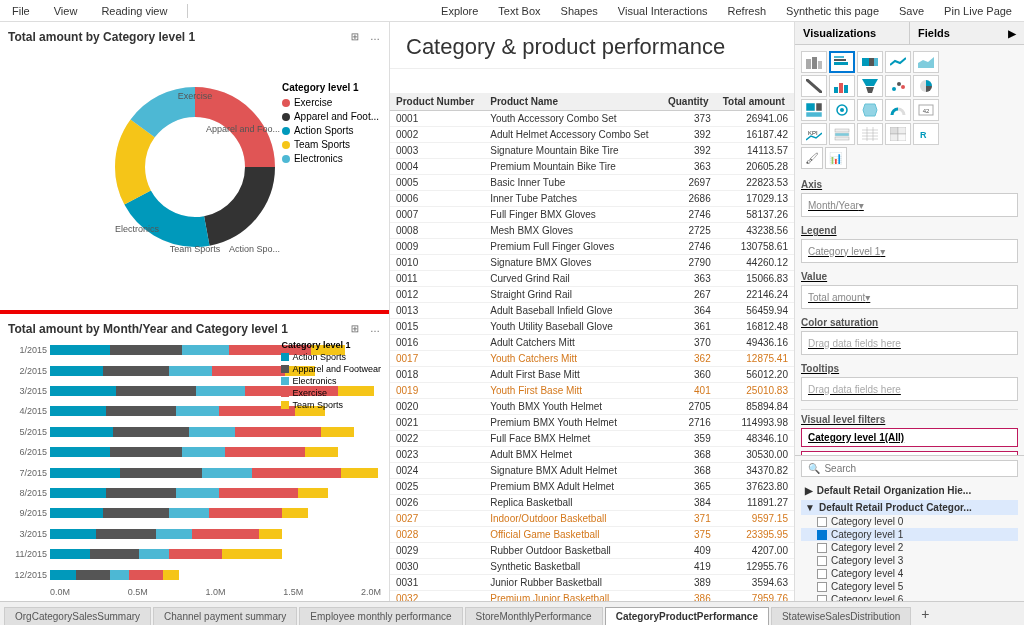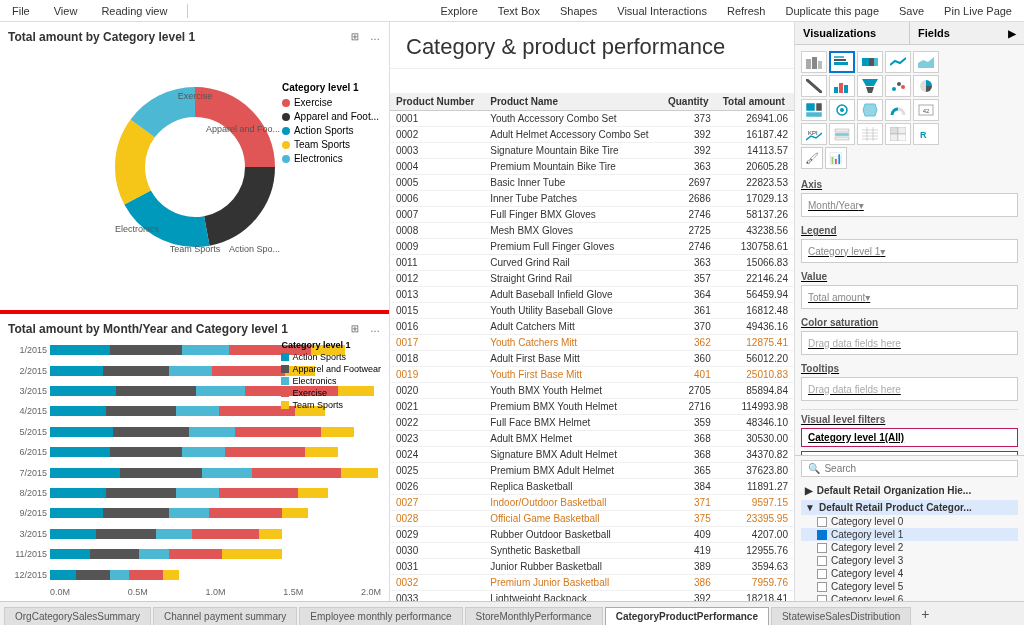--- a/index.html
+++ b/index.html
@@ -172,21 +172,21 @@
     <span class="toolbar-item">File</span>
     <span class="toolbar-item">View</span>
     <span class="toolbar-item">Reading view</span>
     <span class="toolbar-separator"></span>
     <div class="toolbar-right">
       <span class="toolbar-item">Explore</span>
       <span class="toolbar-item">Text Box</span>
       <span class="toolbar-item">Shapes</span>
       <span class="toolbar-item">Visual Interactions</span>
       <span class="toolbar-item">Refresh</span>
-      <span class="toolbar-item">Duplicate this page</span>
+      <span class="toolbar-item">Synthetic this page</span>
       <span class="toolbar-item">Save</span>
       <span class="toolbar-item">Pin Live Page</span>
     </div>
   </div>
 
   <div id="content-area">
     <div id="main-layout">
 
       <div id="left-panels">
 
@@ -480,29 +480,35 @@
     <td class="num">2725</td>
     <td class="num">43238.56</td>
   </tr>
                 <tr>
     <td>0009</td>
     <td>Premium Full Finger Gloves</td>
     <td class="num">2746</td>
     <td class="num">130758.61</td>
   </tr>
                 <tr>
+    <td>0010</td>
+    <td>Signature BMX Gloves</td>
+    <td class="num">2790</td>
+    <td class="num">44260.12</td>
+  </tr>
+                <tr>
     <td>0011</td>
     <td>Curved Grind Rail</td>
     <td class="num">363</td>
     <td class="num">15066.83</td>
   </tr>
                 <tr>
     <td>0012</td>
     <td>Straight Grind Rail</td>
-    <td class="num">357</td>
+    <td class="num">267</td>
     <td class="num">22146.24</td>
   </tr>
                 <tr>
     <td>0013</td>
     <td>Adult Baseball Infield Glove</td>
     <td class="num">364</td>
     <td class="num">56459.94</td>
   </tr>
                 <tr>
     <td>0015</td>

